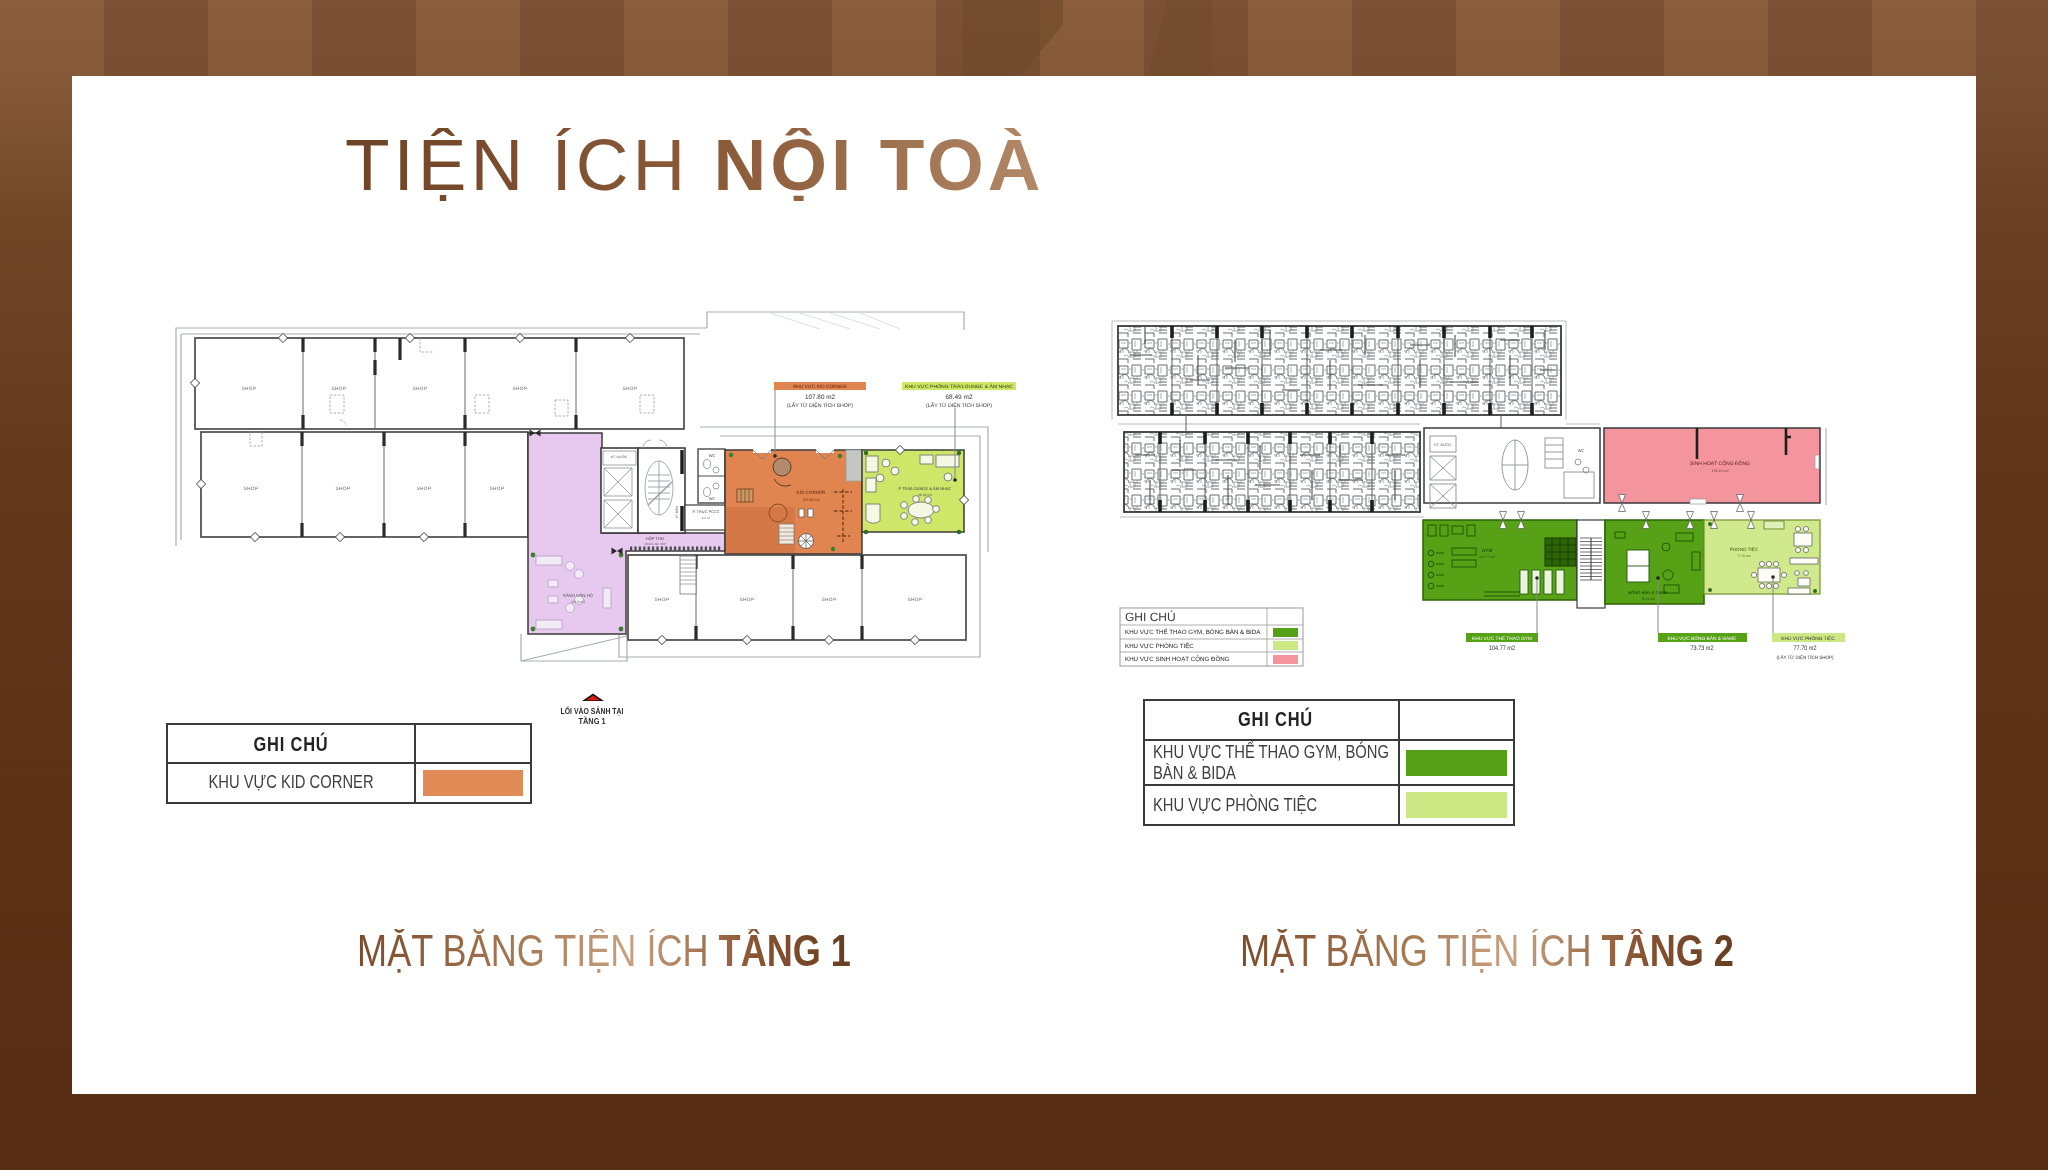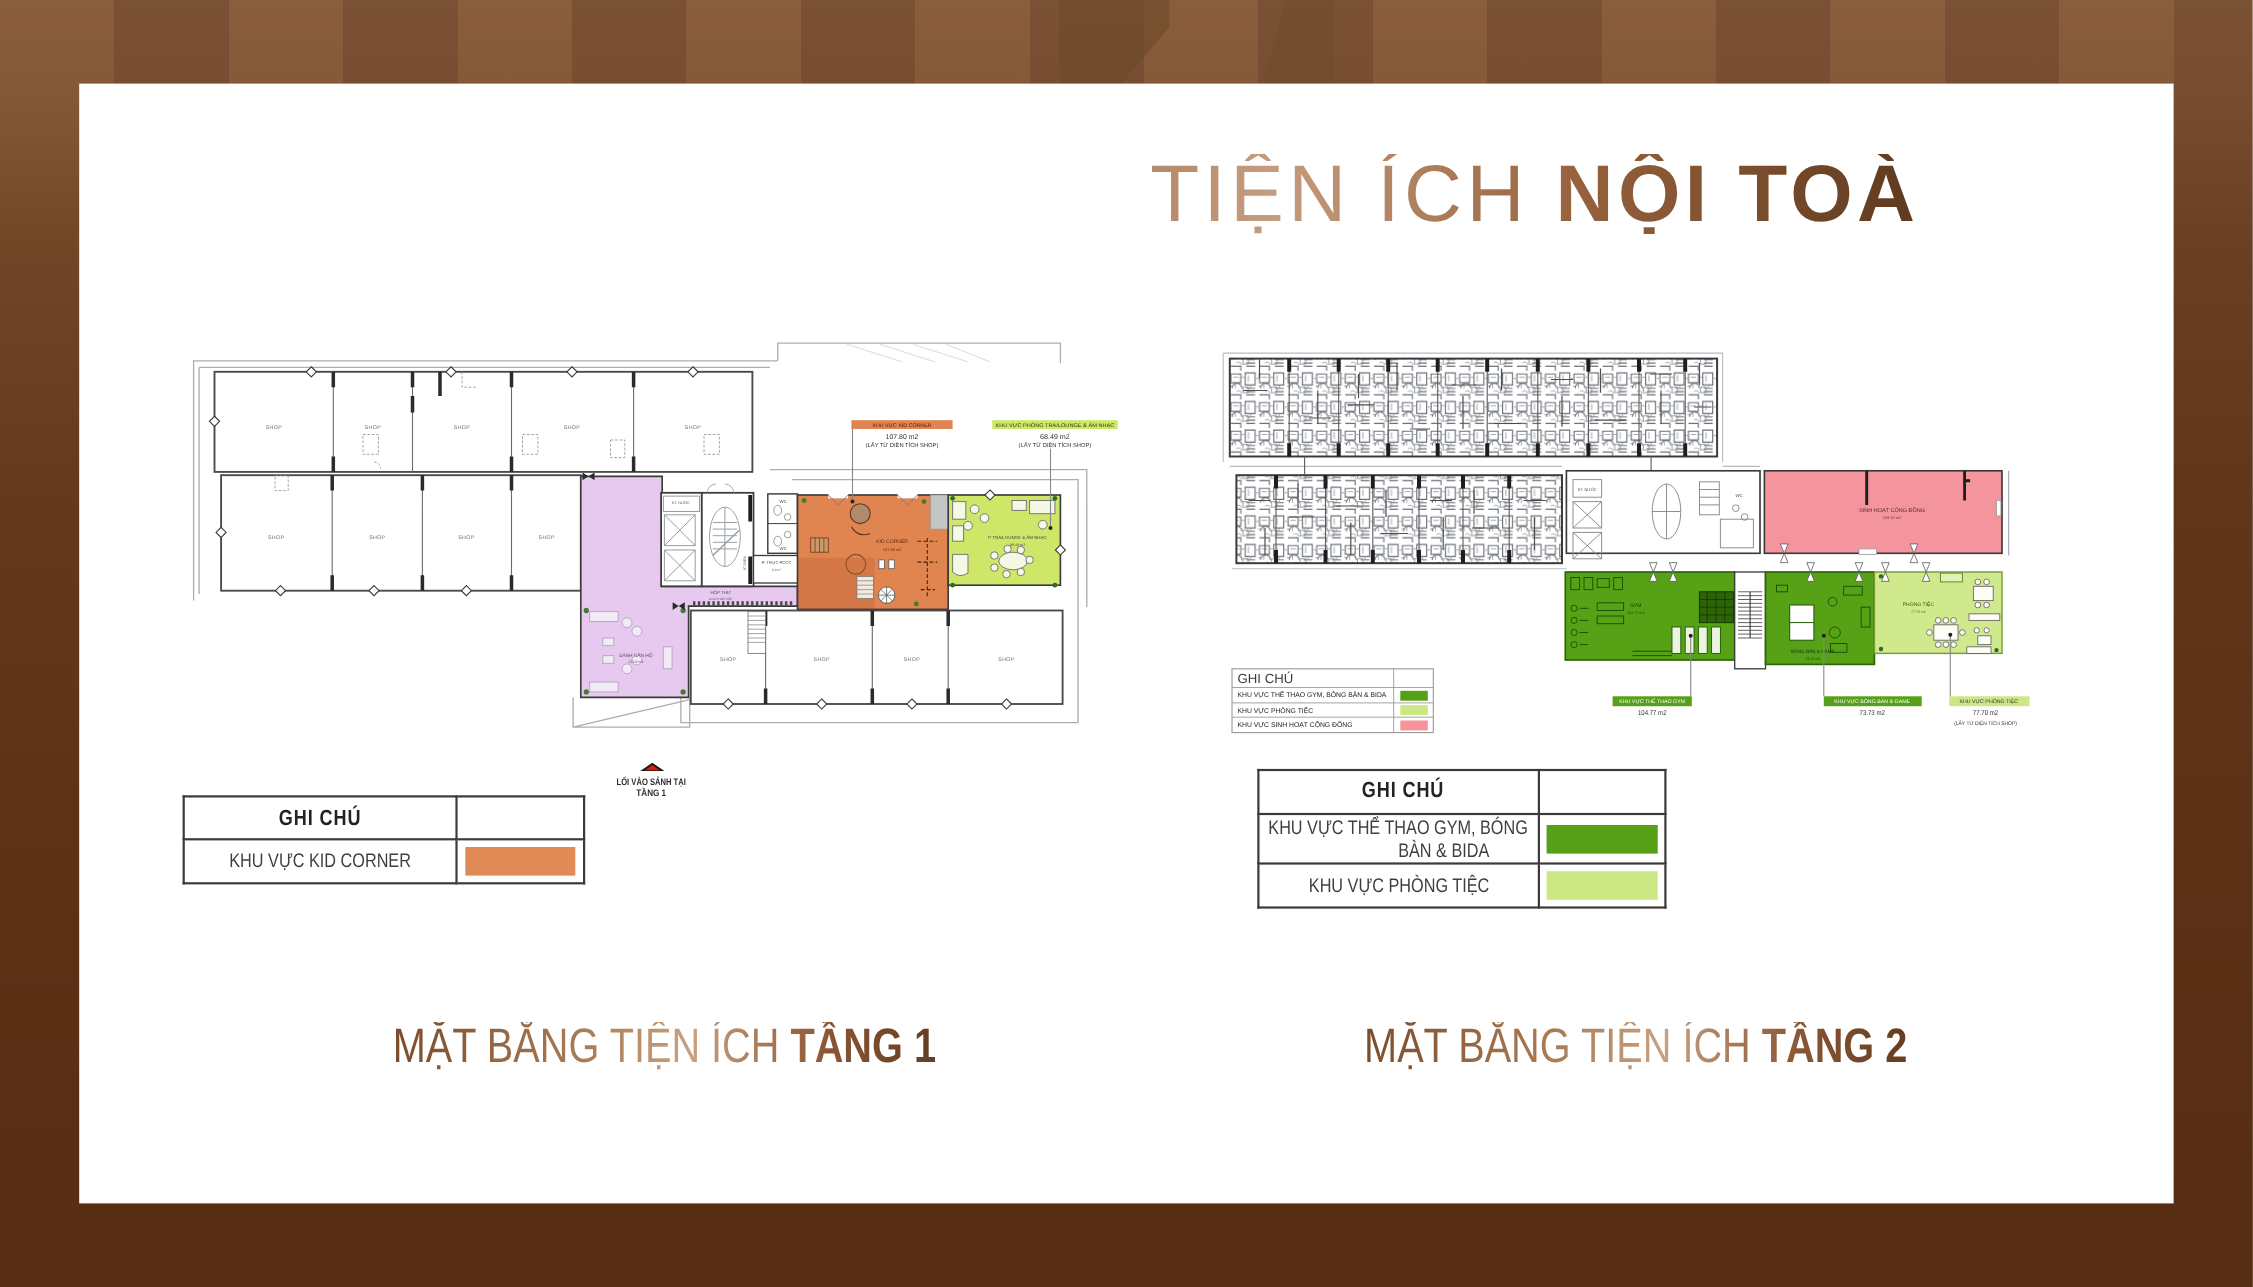--- a/index.html
+++ b/index.html
@@ -5,21 +5,21 @@
   html,body{margin:0;padding:0;}
   svg text{text-rendering:geometricPrecision;}
   body{width:2048px;height:1170px;position:relative;overflow:hidden;
        font-family:"Liberation Sans",sans-serif;}
   
   .bg{position:absolute;left:0;top:0;width:2048px;height:1170px;
       background:
         linear-gradient(180deg, rgba(88,47,19,0) 0%, rgba(88,47,19,0.1) 7%, rgba(88,47,19,0.5) 19%, rgba(88,47,19,0.78) 40%, rgba(88,47,19,0.92) 65%, rgba(87,46,19,1) 92%),
         repeating-linear-gradient(90deg, #8a5e3c 0px, #8a5e3c 104px, #7a5134 104px, #7a5134 208px);}
   .card{position:absolute;left:72px;top:76px;width:1904px;height:1018px;background:#ffffff;}
-  .title{position:absolute;left:345px;top:140px;width:1400px;text-align:right;
+  .title{position:absolute;left:345px;top:128px;width:1400px;text-align:left;
          font-size:73px;font-weight:500;letter-spacing:4px;line-height:73px;
          background:linear-gradient(90deg,#6f4326 0%,#8d5c3a 28%,#a97e5c 45%,#c59c7e 58%,#96613c 78%,#5f3a1f 100%);
          -webkit-background-clip:text;background-clip:text;color:transparent;white-space:nowrap;}
   .title b{font-weight:800;}
   .caption{position:absolute;top:929px;width:610px;text-align:center;
          font-size:44px;font-weight:500;letter-spacing:0;line-height:44px;
          transform:scaleX(0.82);
          -webkit-background-clip:text;background-clip:text;color:transparent;white-space:nowrap;}
   .caption b{font-weight:800;}
   #cap1{left:299px;background:linear-gradient(90deg,#7b4a2a 0%,#a87c55 35%,#c8a181 55%,#8a5533 80%,#643c20 100%);-webkit-background-clip:text;background-clip:text;}
@@ -29,21 +29,21 @@
   .leg td{border:2px solid #3a3a3a;padding:0;}
   .sw{margin:0 auto;}
   .fit{transform:scaleX(0.82);white-space:nowrap;}
   #leg1{left:166px;top:723px;width:362px;}
   #leg1 td.t{width:246px;text-align:center;font-size:18px;line-height:1.1;}
   #leg1 .fit{transform-origin:center;}
   #leg1 td.s{width:114px;}
   #leg1 .sw{width:100px;height:26px;}
   #leg1 .hd .fit{font-size:20px;font-weight:bold;letter-spacing:1px;color:#222;}
   #leg2{left:1143px;top:699px;width:360px;}
-  #leg2 td.t{width:245px;text-align:right;font-size:18px;line-height:1.16;padding-left:8px;}
+  #leg2 td.t{width:245px;text-align:left;font-size:18px;line-height:1.16;padding-left:8px;}
   #leg2 .fit{transform-origin:left center;}
   #leg2 td.s{width:113px;}
   #leg2 .sw{width:101px;height:26px;}
   #leg2 .hd .fit{font-size:20px;font-weight:bold;letter-spacing:1px;color:#222;transform-origin:center;}
 </style>
 </head>
 <body>
 
 <div class="bg"></div>
 

